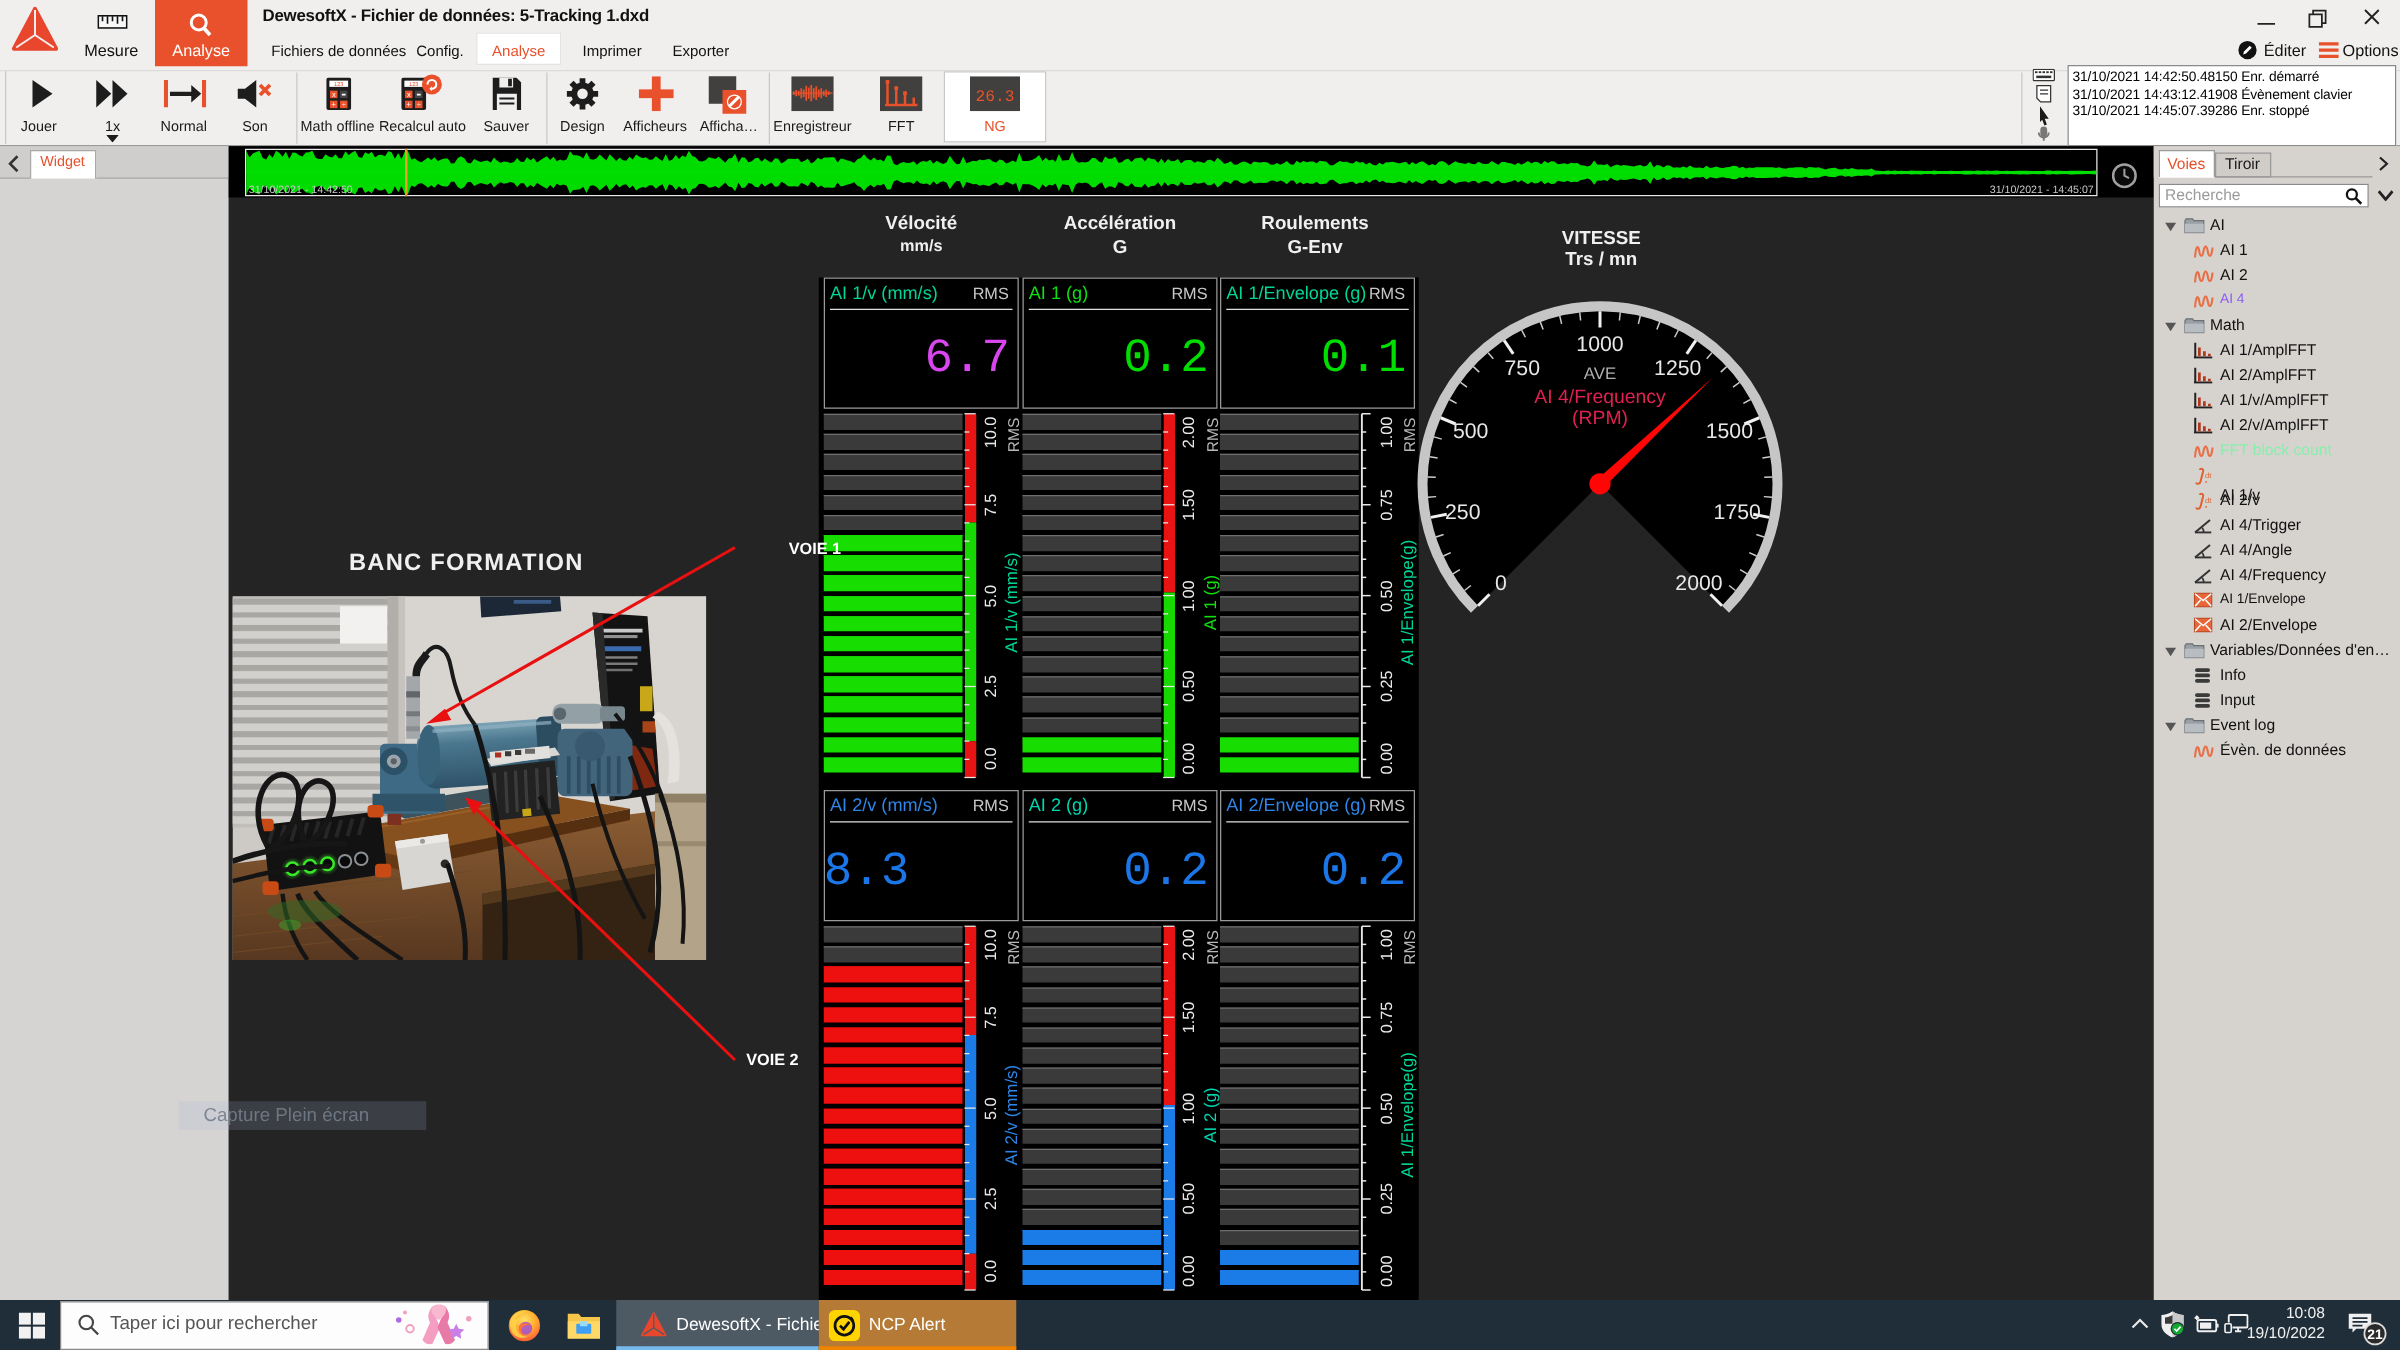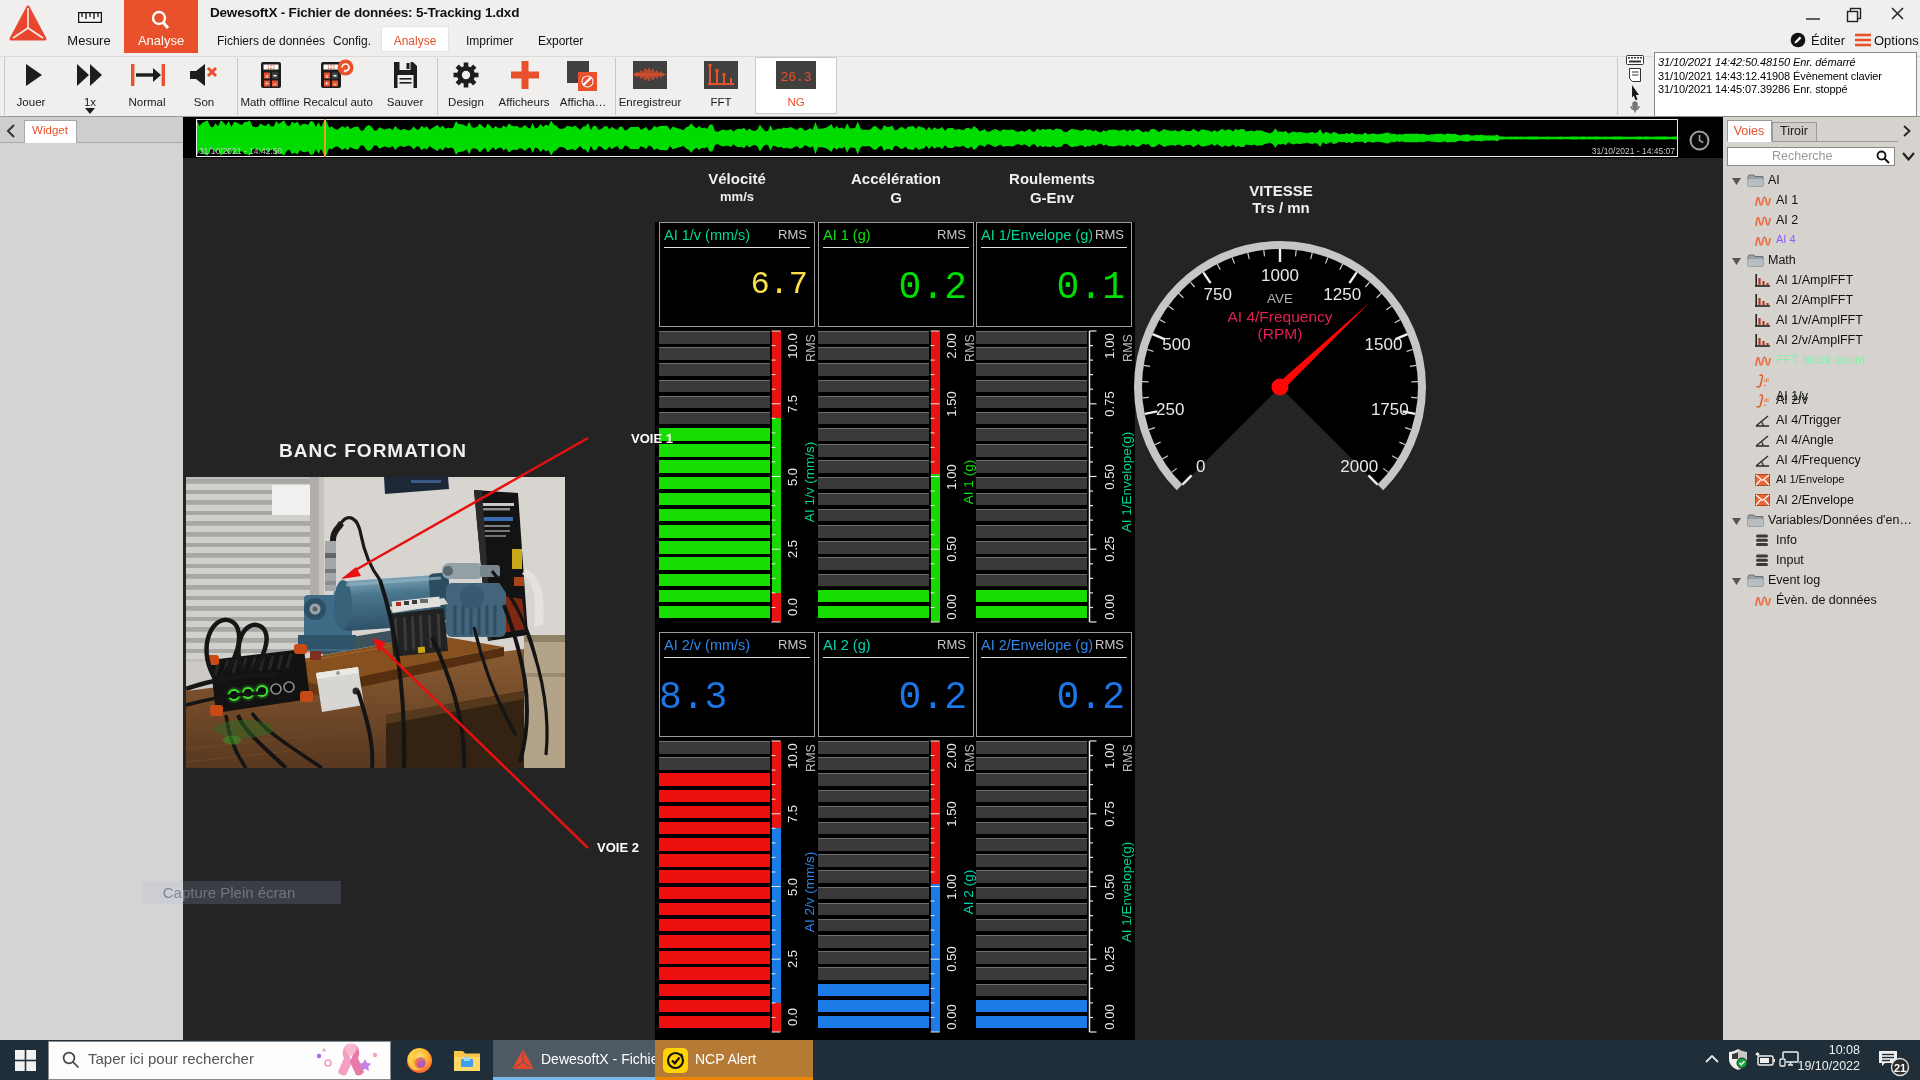--- a/index.html
+++ b/index.html
@@ -217,21 +217,21 @@
         <line x1="6" y1="20" x2="12.5" y2="20"></line>
       </g>
 <path d="M6 30 L13 40 L9.8 40 L11.5 44.5 L9.5 45.3 L7.8 40.8 L6 42.5 Z" fill="#1a1a1a"></path>
 <g fill="none" stroke="#777" stroke-width="1.5">
         <rect x="7" y="47" width="4" height="7" rx="2" fill="#777"></rect>
         <path d="M5 51 a4 4 0 0 0 8 0"></path>
         <line x1="9" y1="55" x2="9" y2="57.5"></line>
       </g>
     </svg>
     <div style="position:absolute;left:1654px;top:52px;width:263px;height:65px;background:#fff;border:1px solid #8a8a8a;"></div>
-    <div style="position:absolute;left:1658px;top:56px;font-size:11px;color:#000;letter-spacing:-0.1px;font-style:italic;">31/10/2021 14:42:50.48150 Enr. démarré</div>
+    <div style="position:absolute;left:1658px;top:56px;font-size:11px;color:#000;letter-spacing:-0.1px;">31/10/2021 14:42:50.48150 Enr. démarré</div>
     <div style="position:absolute;left:1658px;top:69.5px;font-size:11px;color:#000;letter-spacing:-0.1px;">31/10/2021 14:43:12.41908 Évènement clavier</div>
     <div style="position:absolute;left:1658px;top:83px;font-size:11px;color:#000;letter-spacing:-0.1px;">31/10/2021 14:45:07.39286 Enr. stoppé</div>
     <div style="position:absolute;left:0px;top:117px;width:183px;height:923px;background:#d6d4d2;"></div>
     <div style="position:absolute;left:0px;top:117px;width:183px;height:26px;background:#d0cecc;border-bottom:1px solid #a8a8a8;"></div>
     <div style="position:absolute;left:24px;top:120px;width:53px;height:23px;background:#fff;border:1px solid #a8a8a8;border-bottom:none;"></div>
     <div style="position:absolute;left:50px;top:124px;transform:translateX(-50%);white-space:nowrap;font-size:11.5px;color:#e8512b;">Widget</div>
     <svg style="position:absolute;left:6px;top:124px" width="10" height="14" viewBox="0 0 10 14">
       <path d="M8 1 L2 7 L8 13" fill="none" stroke="#333" stroke-width="2"></path>
     </svg>
     <div style="position:absolute;left:183px;top:117px;width:1540px;height:923px;background:#242424;"></div>
@@ -254,21 +254,21 @@
     <div style="position:absolute;left:896px;top:189px;transform:translateX(-50%);white-space:nowrap;font-size:15px;font-weight:bold;color:#f0f0f0;">G</div>
     <div style="position:absolute;left:1052px;top:170px;transform:translateX(-50%);white-space:nowrap;font-size:15px;font-weight:bold;color:#f0f0f0;">Roulements</div>
     <div style="position:absolute;left:1052px;top:189px;transform:translateX(-50%);white-space:nowrap;font-size:15px;font-weight:bold;color:#f0f0f0;">G-Env</div>
     <div style="position:absolute;left:1281px;top:182px;transform:translateX(-50%);white-space:nowrap;font-size:15px;font-weight:bold;color:#f0f0f0;">VITESSE</div>
     <div style="position:absolute;left:1281px;top:199px;transform:translateX(-50%);white-space:nowrap;font-size:15px;font-weight:bold;color:#f0f0f0;">Trs / mn</div>
     <div style="position:absolute;left:655px;top:222px;width:480px;height:818px;background:#000;"></div>
     <div style="position:absolute;left:659px;top:222px;width:156px;height:105px;background:#000;border:1px solid #9a9a9a;"></div>
     <div style="position:absolute;left:664px;top:227px;font-size:14.5px;color:#00d695;white-space:nowrap;max-width:120px;overflow:hidden;">AI 1/v (mm/s)</div>
     <div style="position:absolute;left:659px;top:227px;width:148px;text-align:right;font-size:13px;color:#c8c8c8;">RMS</div>
     <div style="position:absolute;left:664px;top:247px;width:146px;height:1px;background:#e0e0e0;"></div>
-    <div style="position:absolute;left:659px;top:266px;width:149px;text-align:right;font-family:'Liberation Mono',monospace;font-size:32px;color:#fde047;padding-left:44px;">6.7</div>
+    <div style="position:absolute;left:659px;top:266px;width:149px;text-align:right;font-family:'Liberation Mono',monospace;font-size:38px;color:#d946ef;padding-left:44px;">6.7</div>
     <div style="position:absolute;left:818px;top:222px;width:156px;height:105px;background:#000;border:1px solid #9a9a9a;"></div>
     <div style="position:absolute;left:823px;top:227px;font-size:14.5px;color:#10e010;white-space:nowrap;max-width:120px;overflow:hidden;">AI 1 (g)</div>
     <div style="position:absolute;left:818px;top:227px;width:148px;text-align:right;font-size:13px;color:#c8c8c8;">RMS</div>
     <div style="position:absolute;left:823px;top:247px;width:146px;height:1px;background:#e0e0e0;"></div>
     <div style="position:absolute;left:818px;top:266px;width:149px;text-align:right;font-family:'Liberation Mono',monospace;font-size:38px;color:#00dd00;">0.2</div>
     <div style="position:absolute;left:976px;top:222px;width:156px;height:105px;background:#000;border:1px solid #9a9a9a;"></div>
     <div style="position:absolute;left:981px;top:227px;font-size:14.5px;color:#00d695;white-space:nowrap;max-width:120px;overflow:hidden;">AI 1/Envelope (g)</div>
     <div style="position:absolute;left:976px;top:227px;width:148px;text-align:right;font-size:13px;color:#c8c8c8;">RMS</div>
     <div style="position:absolute;left:981px;top:247px;width:146px;height:1px;background:#e0e0e0;"></div>
     <div style="position:absolute;left:976px;top:266px;width:149px;text-align:right;font-family:'Liberation Mono',monospace;font-size:38px;color:#00dd00;">0.1</div>
@@ -833,21 +833,21 @@
     <div style="position:absolute;left:1723px;top:117px;width:197px;height:25px;background:#d6d3cf;"></div>
     <div style="position:absolute;left:1727px;top:120px;width:45px;height:22px;background:#fff;border:1px solid #9a9a9a;border-bottom:1px solid #fff;"></div>
     <div style="position:absolute;left:1749px;top:124px;transform:translateX(-50%);white-space:nowrap;font-size:12.5px;color:#e8512b;">Voies</div>
     <div style="position:absolute;left:1772px;top:122px;width:45px;height:20px;background:#d0cdc9;border:1px solid #9a9a9a;"></div>
     <div style="position:absolute;left:1794px;top:124px;transform:translateX(-50%);white-space:nowrap;font-size:12.5px;color:#1a1a1a;">Tiroir</div>
     <div style="position:absolute;left:1772px;top:141px;width:126px;height:1px;background:#9a9a9a;"></div>
     <svg style="position:absolute;left:1902px;top:125px" width="9" height="12" viewBox="0 0 9 12">
       <path d="M2 1 L7.5 6 L2 11" fill="none" stroke="#222" stroke-width="1.8"></path>
     </svg>
     <div style="position:absolute;left:1727px;top:147px;width:168px;height:19px;background:#fff;border:1px solid #8a8a8a;"></div>
-    <div style="position:absolute;left:1732px;top:149px;font-size:12.5px;color:#9a9a9a;margin-left:40px;">Recherche</div>
+    <div style="position:absolute;left:1732px;top:149px;font-size:12.5px;color:#9a9a9a;">Recherche</div>
     <svg style="position:absolute;left:1876px;top:150px" width="14" height="14" viewBox="0 0 14 14">
 <circle cx="5.5" cy="5.5" r="4" fill="none" stroke="#111" stroke-width="1.8"></circle>
       <line x1="8.5" y1="8.5" x2="13" y2="13" stroke="#111" stroke-width="2"></line>
     </svg>
     <svg style="position:absolute;left:1902px;top:152px" width="13" height="9" viewBox="0 0 13 9">
       <path d="M1 1 L6.5 7.5 L12 1" fill="none" stroke="#222" stroke-width="2.2"></path>
     </svg>
     <svg style="position:absolute;left:1732px;top:178px" width="9" height="7" viewBox="0 0 9 7">
       <path d="M0 0 L9 0 L4.5 7 Z" fill="#555"></path>
     </svg>

